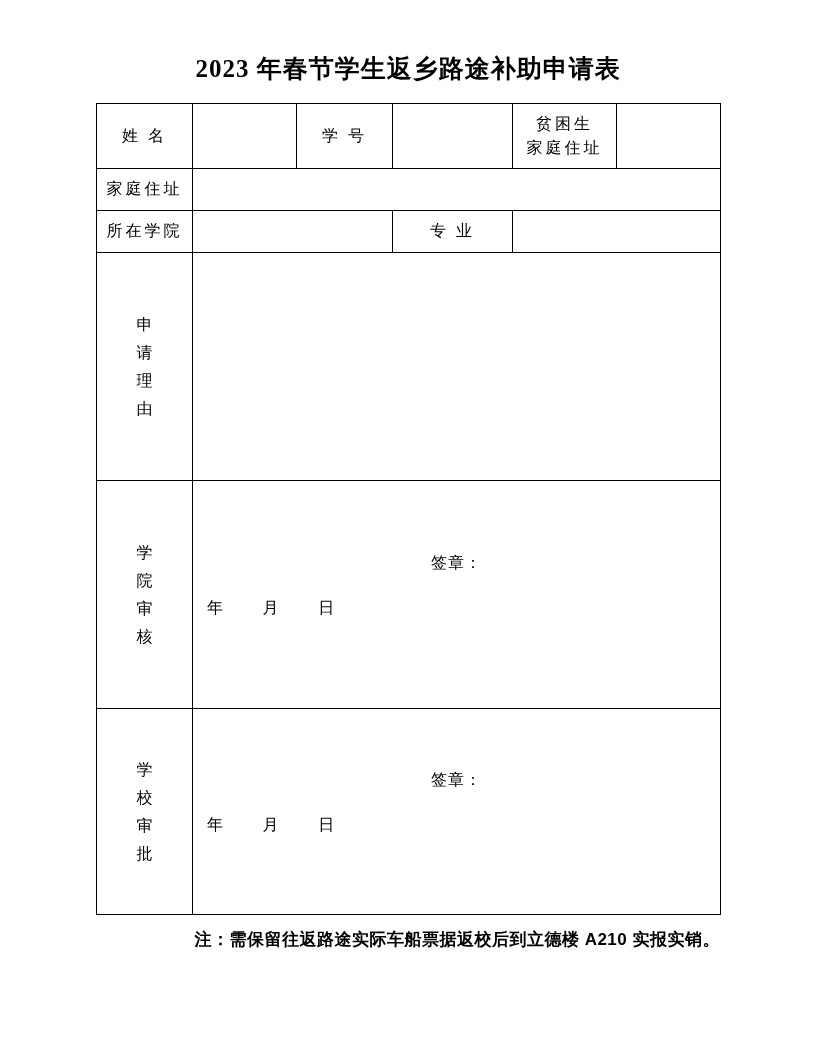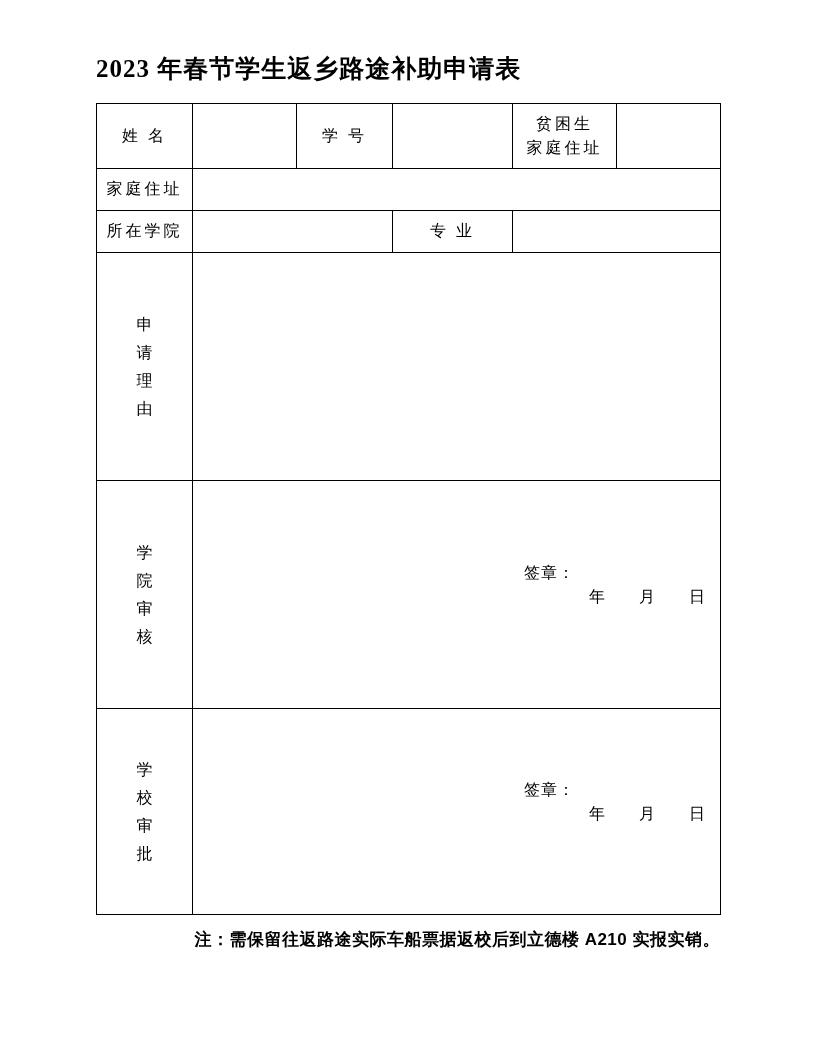--- a/index.html
+++ b/index.html
@@ -21,21 +21,21 @@
     padding: 52px 96px 0 96px;
     position: relative;
   }
   .attachment-label {
     font-size: 17px;
     font-family: "Liberation Serif", "DejaVu Serif", serif;
     letter-spacing: 0.5px;
     margin: 0 0 18px 0;
   }
   .doc-title {
-    text-align: left;
+    text-align: center;
     font-size: 25px;
     font-weight: bold;
     font-family: "Liberation Serif", "DejaVu Serif", serif;
     letter-spacing: 1px;
     margin: 0 0 18px 0;
   }
   table.form-table {
     width: 624px;
     border-collapse: collapse;
     table-layout: fixed;
@@ -85,24 +85,26 @@
   }
   .date-line span {
     display: inline-block;
     margin: 0 14px;
   }
   .content-cell {
     position: relative;
   }
   .content-inner {
     display: flex;
+    flex-direction: column;
     justify-content: flex-end;
     height: 100%;
     padding-bottom: 18px;
     box-sizing: border-box;
+    font-family: Liberation Mono, monospace;
   }
   .note {
     margin-top: 13px;
     text-align: right;
     font-size: 17px;
     font-weight: bold;
     font-family: "Liberation Sans", sans-serif;
     letter-spacing: 0.5px;
   }
 </style>

